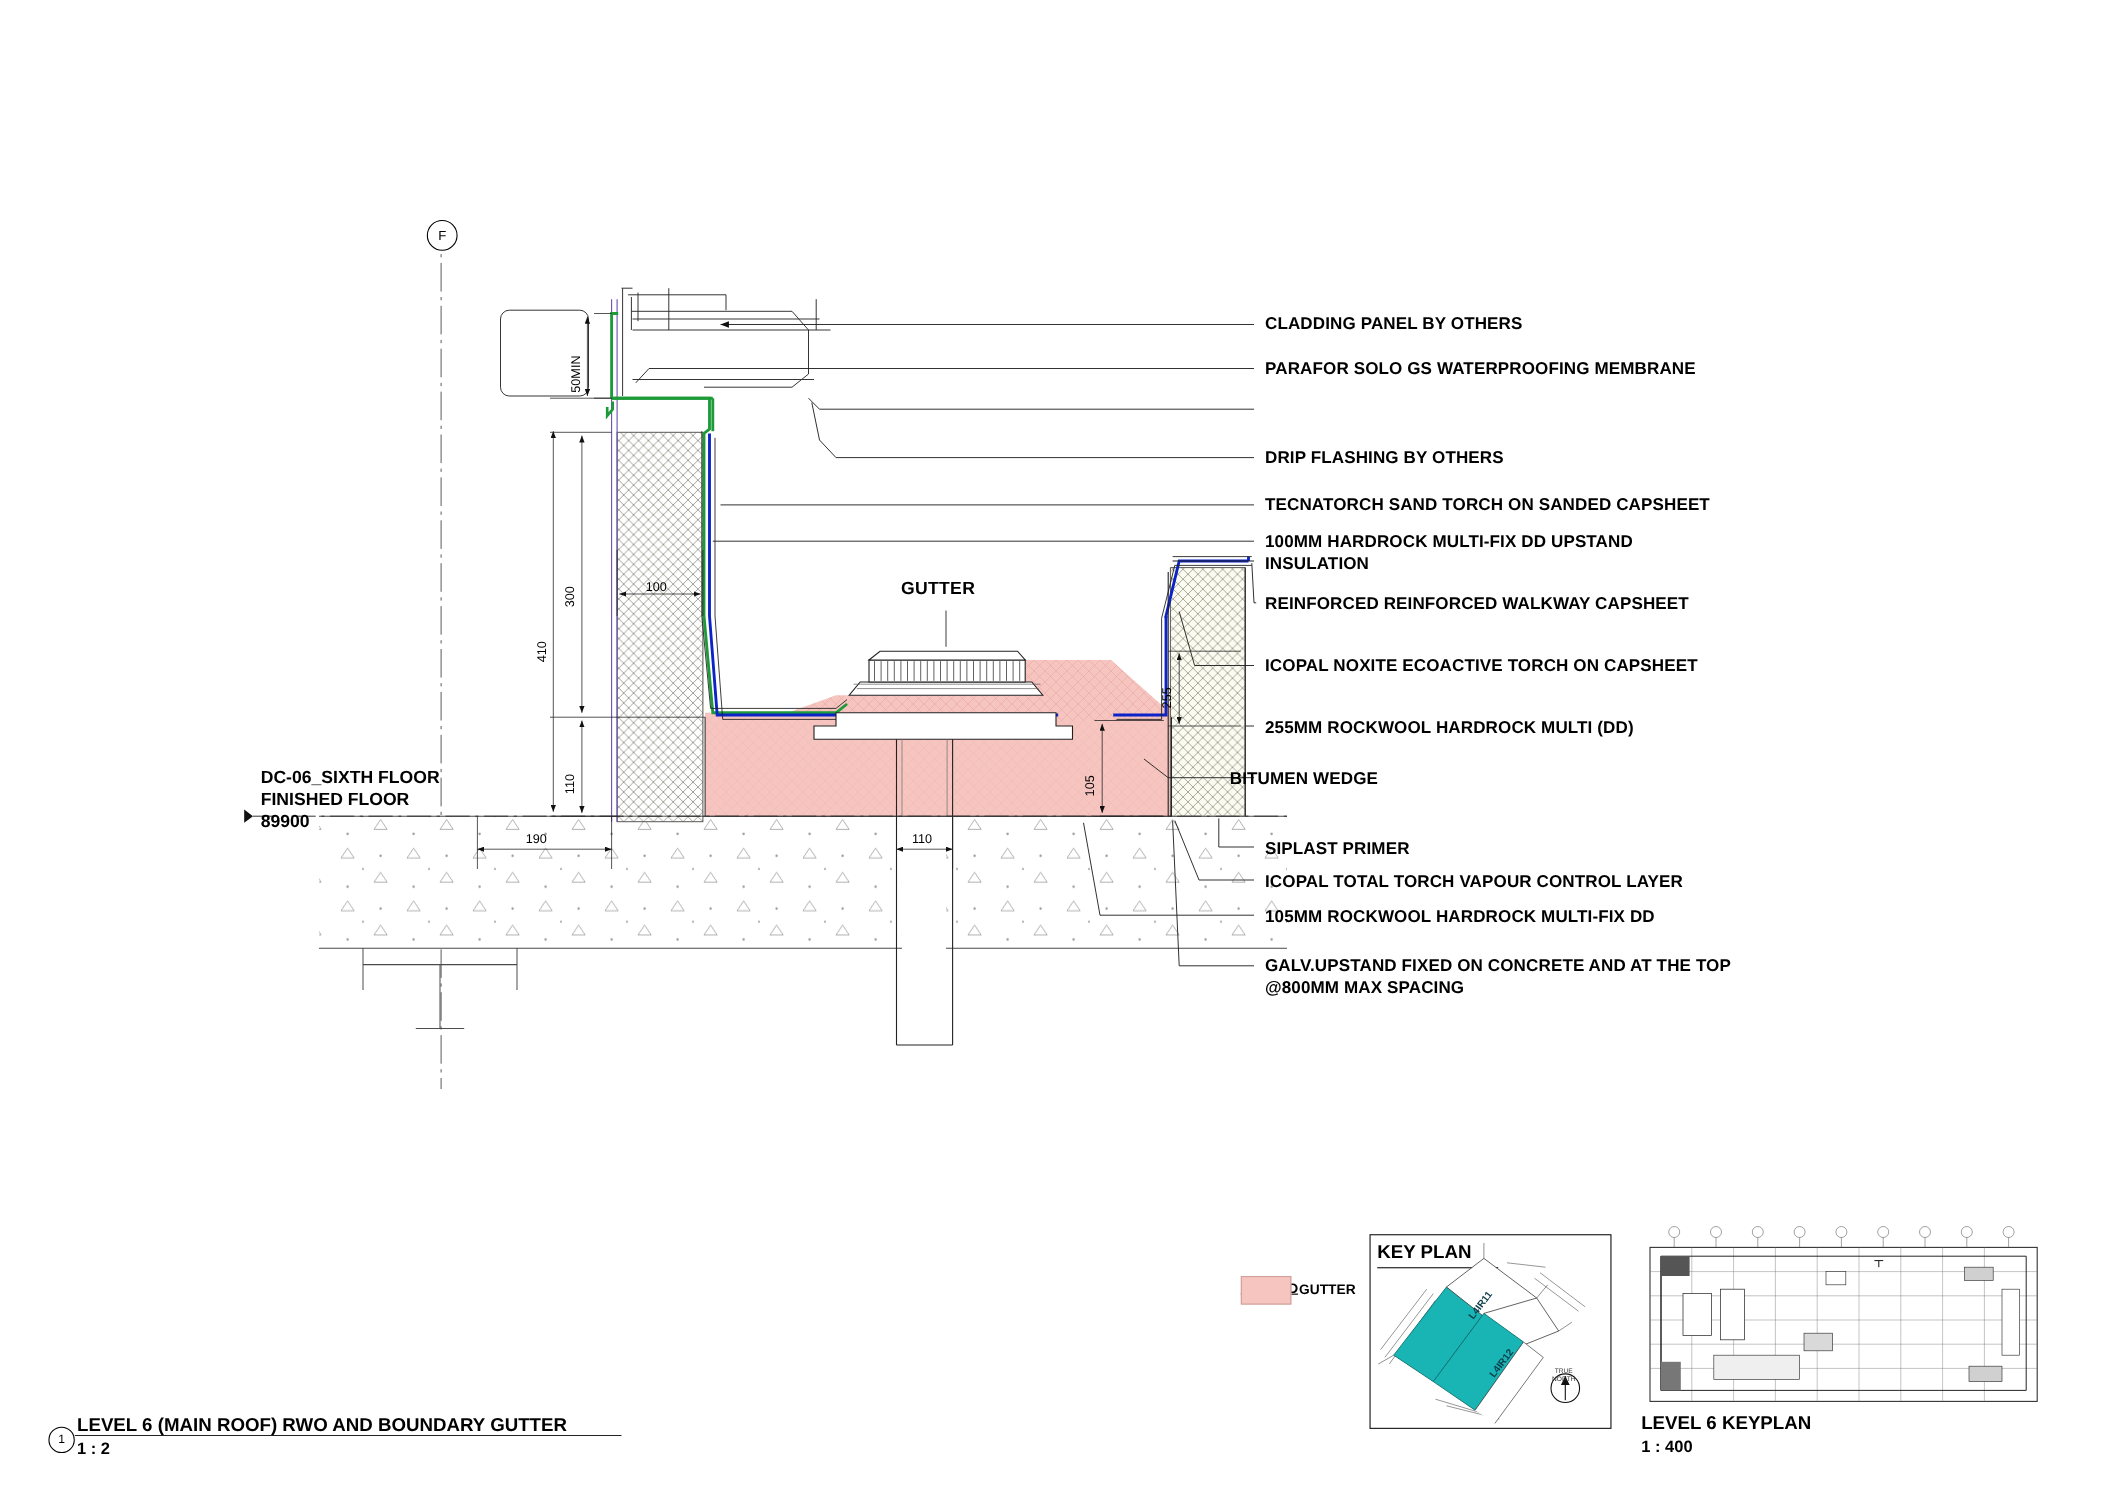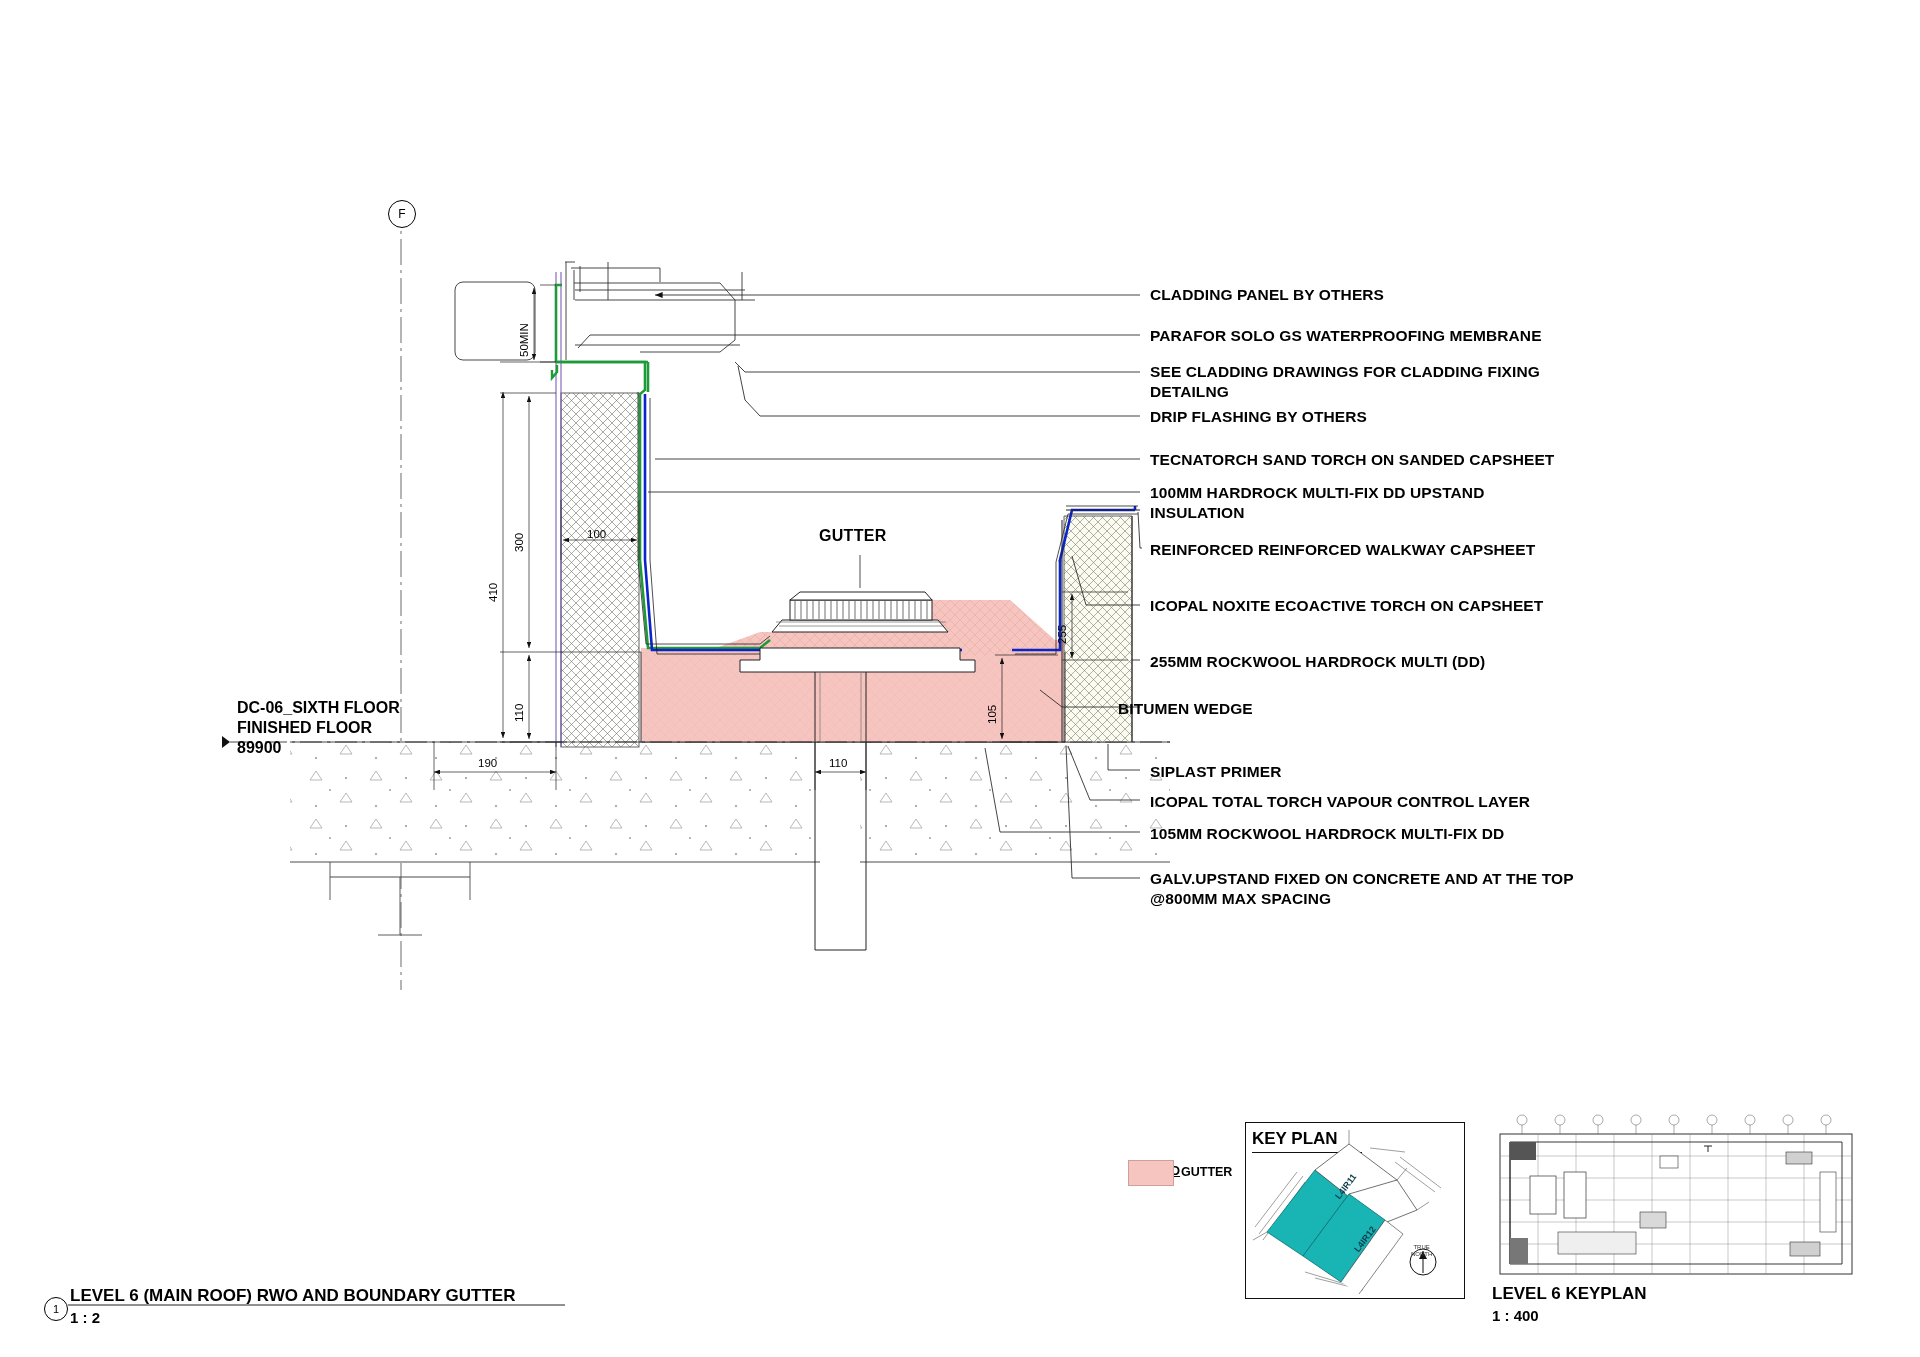--- a/index.html
+++ b/index.html
@@ -363,22 +363,20 @@
   </svg>
 
   <div class="circle-tag" style="left:388px; top:200px; width:26px; height:26px;">
     <span>F</span>
   </div>
 
   <div class="gutter-label" style="left:819px; top:527px;">GUTTER</div>
 
   <div class="note" style="left:1150px; top:285px;">CLADDING PANEL BY OTHERS</div>
   <div class="note" style="left:1150px; top:326px;">PARAFOR SOLO GS WATERPROOFING MEMBRANE</div>
-  <div class="note" style="left:1150px; top:362px;">SEE CLADDING DRAWINGS FOR CLADDING FIXING
-DETAILNG</div>
   <div class="note" style="left:1150px; top:407px;">DRIP FLASHING BY OTHERS</div>
   <div class="note" style="left:1150px; top:450px;">TECNATORCH SAND TORCH ON SANDED CAPSHEET</div>
   <div class="note" style="left:1150px; top:483px;">100MM HARDROCK MULTI-FIX DD UPSTAND
 INSULATION</div>
   <div class="note" style="left:1150px; top:540px;">REINFORCED REINFORCED WALKWAY CAPSHEET</div>
   <div class="note" style="left:1150px; top:596px;">ICOPAL NOXITE ECOACTIVE TORCH ON CAPSHEET</div>
   <div class="note" style="left:1150px; top:652px;">255MM ROCKWOOL HARDROCK MULTI (DD)</div>
   <div class="note" style="left:1118px; top:699px;">BITUMEN WEDGE</div>
   <div class="note" style="left:1150px; top:762px;">SIPLAST PRIMER</div>
   <div class="note" style="left:1150px; top:792px;">ICOPAL TOTAL TORCH VAPOUR CONTROL LAYER</div>

